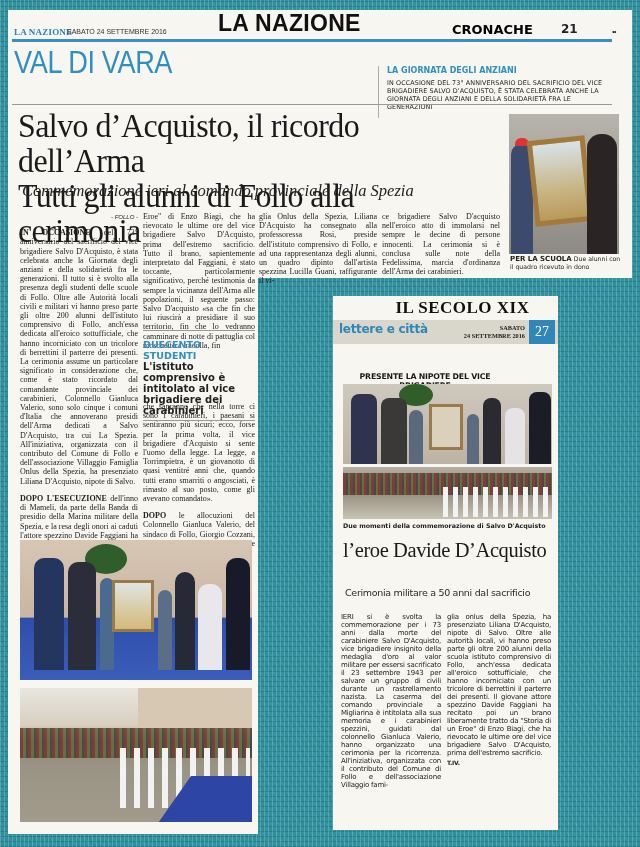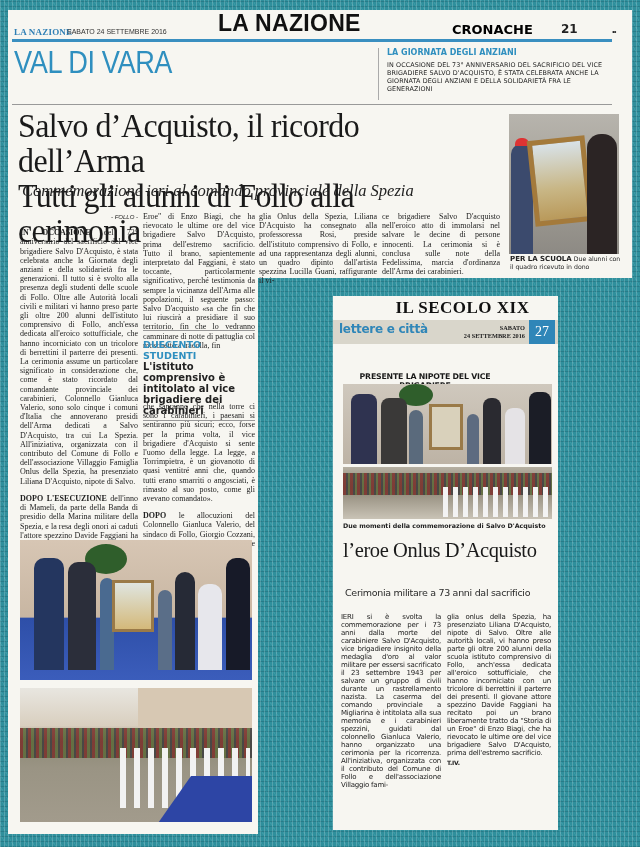--- a/index.html
+++ b/index.html
@@ -49,21 +49,21 @@
   }
   .page-dots {
     position: absolute; left: 612px; top: 28px; font-size: 8px; color: #222; letter-spacing: -1px;
   }
   .region-title {
     position: absolute; left: 14px; top: 44px;
     font-family: "Liberation Sans", sans-serif; font-size: 32px; font-weight: normal;
     color: #2f8fbf; transform: scaleX(0.85); transform-origin: left top; letter-spacing: -0.5px;
   }
   .sidebar-box {
-    position: absolute; left: 378px; top: 48px; width: 240px; height: 52px;
+    position: absolute; left: 378px; top: 66px; width: 240px; height: 52px;
     border-left: 1px solid #aaa; padding-left: 8px;
   }
   .sidebar-box .kicker {
     font-family: "DejaVu Sans", sans-serif; font-weight: bold; font-size: 8px; color: #2f8fbf;
   }
   .sidebar-box .body {
     margin-top: 4px; font-family: "DejaVu Sans", sans-serif; font-size: 6.4px; line-height: 8px;
     color: #222; text-transform: uppercase; letter-spacing: 0.1px;
   }
   .rule-under-region {
@@ -254,21 +254,21 @@
 
 <div class="col" id="col2b">
   <p>che sapranno che nella torre ci sono i carabinieri, i paesani si sentiranno più sicuri; ecco, forse per la prima volta, il vice brigadiere d'Acquisto si sente l'uomo della legge. La legge, a Torrimpietra, è un giovanotto di quasi ventitré anni che, quando tutti erano smarriti o angosciati, è rimasto al suo posto, come gli avevano comandato».</p>
   <p><b>DOPO</b><span> le allocuzioni del Colonnello Gianluca Valerio, del sindaco di Follo, Giorgio Cozzani, e di Bruno Dal Molin, presidente dell'associazione Villaggio Fami-</span></p>
 </div>
 
 <div class="col" id="col3">
   <p>glia Onlus della Spezia, Liliana D'Acquisto ha consegnato alla professoressa Rosi, preside dell'istituto comprensivo di Follo, e ad una rappresentanza degli alunni, un quadro dipinto dall'artista spezzina Lucilla Guani, raffigurante il vi-</p>
 </div>
 <div class="col" id="col4">
-  <p>ce brigadiere Salvo D'acquisto nell'eroico atto di immolarsi nel salvare le decine di persone innocenti. La cerimonia si è conclusa sulle note della Fedelissima, marcia d'ordinanza dell'Arma dei carabinieri.</p>
+  <p>ce brigadiere Salvo D'acquisto nell'eroico atto di immolarsi nel sempre le decine di persone innocenti. La cerimonia si è conclusa sulle note della Fedelissima, marcia d'ordinanza dell'Arma dei carabinieri.</p>
 </div>
 
 <div class="photo-side">
   <div class="kid1"></div>
   <div class="cap"></div>
   <div class="frame"></div>
   <div class="kid2"></div>
 </div>
 <div class="caption-side">
   <b>PER LA SCUOLA</b><span> Due alunni con il quadro ricevuto in dono</span>
@@ -316,23 +316,23 @@
     <div class="person" style="left:162px;width:20px;height:56px;background:#e5e3e6;"></div>
     <div class="person" style="left:186px;width:22px;height:72px;background:#1b1d26;"></div>
   </div>
   <div class="sx-photo2">
     <div class="crowd"></div>
     <div class="sailors"></div>
   </div>
   <div class="sx-caption">Due momenti della commemorazione di Salvo D'Acquisto</div>
 
   <div class="sx-headline">
-    <div>l’eroe Onlus D’Acquisto</div>
-  </div>
-  <div class="sx-sub">Cerimonia militare a 73 anni dal sacrificio</div>
+    <div>l’eroe Davide D’Acquisto</div>
+  </div>
+  <div class="sx-sub">Cerimonia militare a 50 anni dal sacrificio</div>
 
   <div class="sx-col" id="sxcol1">
     <p>IERI si è svolta la commemorazione per i 73 anni dalla morte del carabiniere Salvo D'Acquisto, vice brigadiere insignito della medaglia d'oro al valor militare per essersi sacrificato il 23 settembre 1943 per salvare un gruppo di civili durante un rastrellamento nazista. La caserma del comando provinciale a Migliarina è intitolata alla sua memoria e i carabinieri spezzini, guidati dal colonnello Gianluca Valerio, hanno organizzato una cerimonia per la ricorrenza. All'iniziativa, organizzata con il contributo del Comune di Follo e dell'associazione Villaggio fami-</p>
   </div>
   <div class="sx-col" id="sxcol2">
     <p>glia onlus della Spezia, ha presenziato Liliana D'Acquisto, nipote di Salvo. Oltre alle autorità locali, vi hanno preso parte gli oltre 200 alunni della scuola istituto comprensivo di Follo, anch'essa dedicata all'eroico sottufficiale, che hanno incorniciato con un tricolore di berrettini il parterre dei presenti. Il giovane attore spezzino Davide Faggiani ha recitato poi un brano liberamente tratto da "Storia di un Eroe" di Enzo Biagi, che ha rievocato le ultime ore del vice brigadiere Salvo D'Acquisto, prima dell'estremo sacrificio.</p>
     <div class="sx-sign">T.IV.</div>
   </div>
 </div>
 

